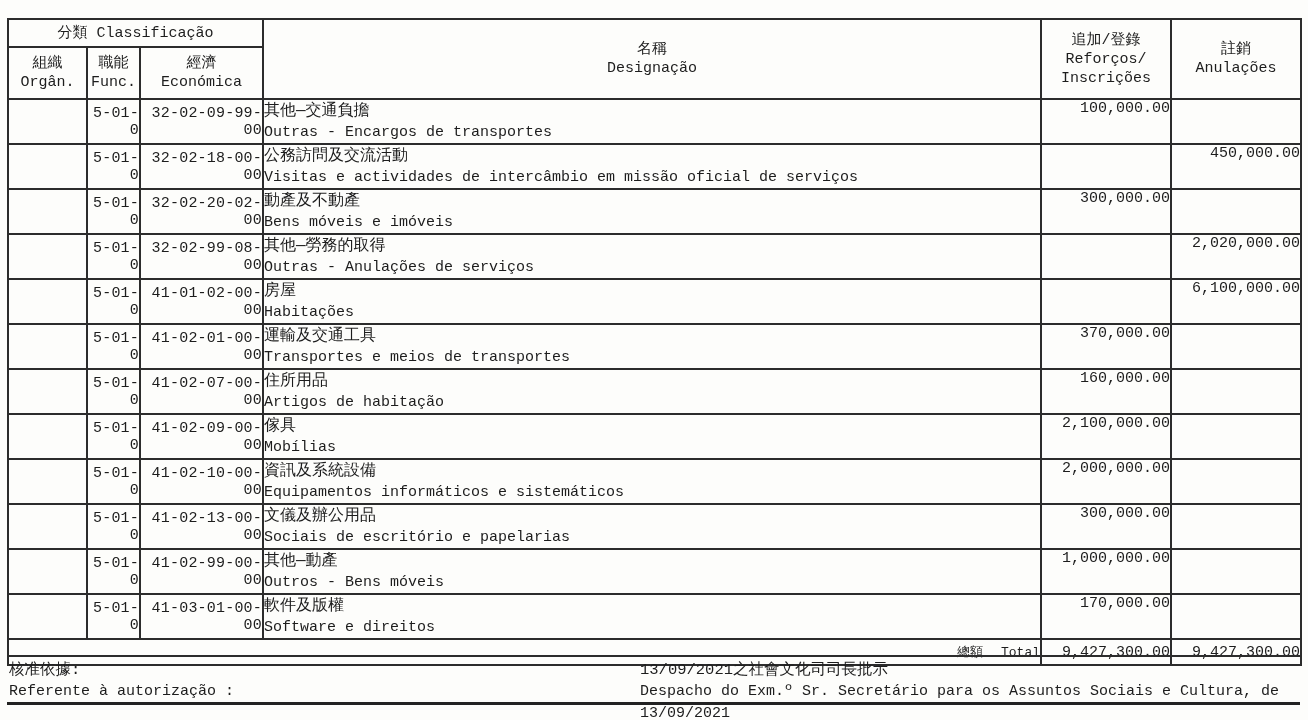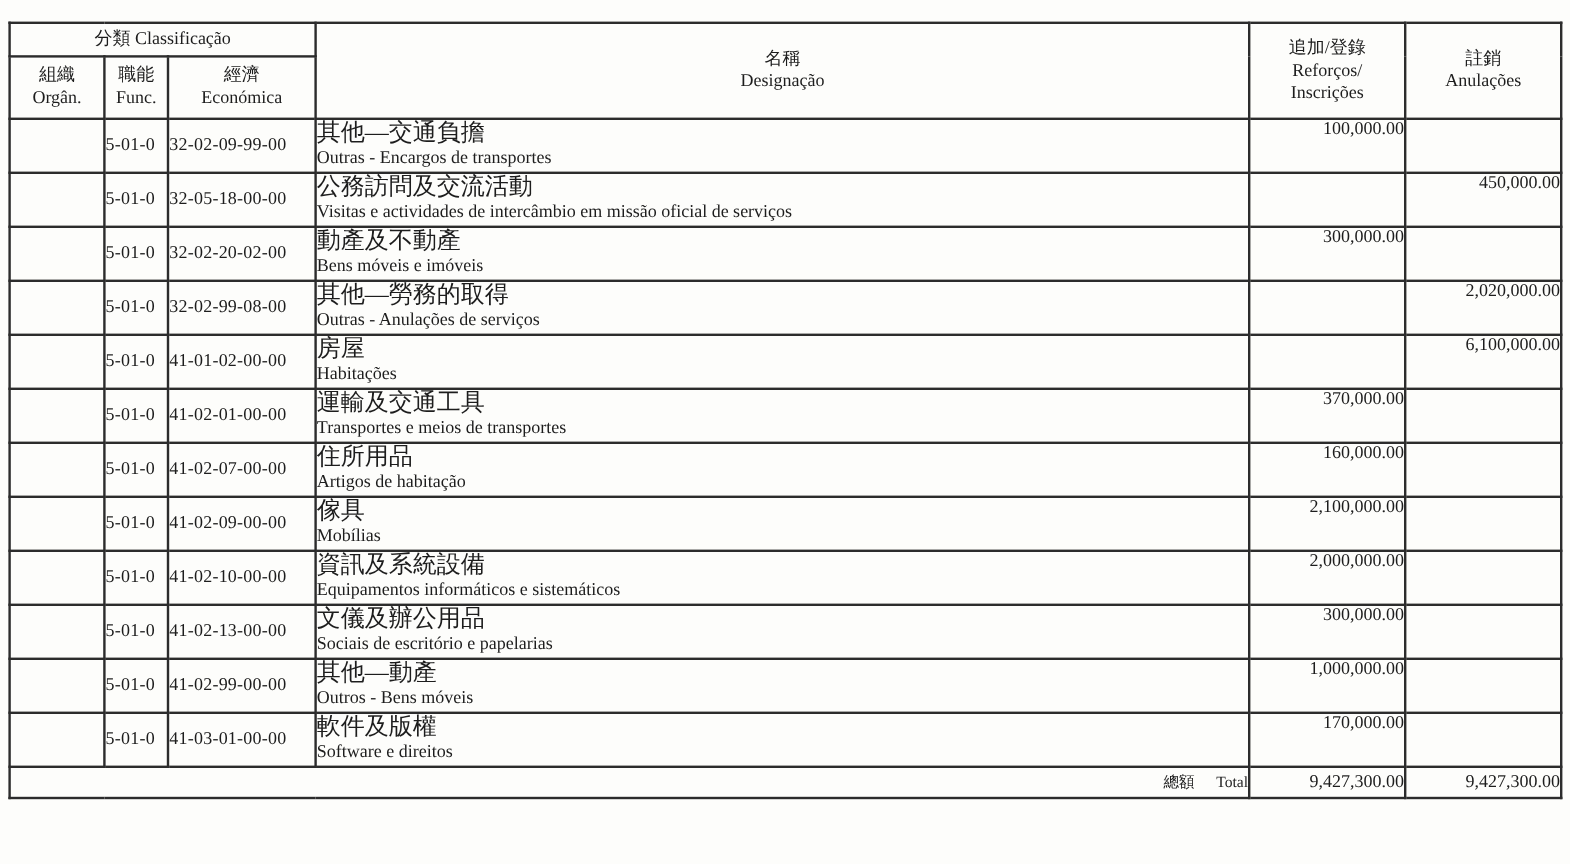--- a/index.html
+++ b/index.html
@@ -9,20 +9,21 @@
     background: #fdfdfb;
     font-family: "Liberation Serif", "DejaVu Serif", serif;
     color: #1d1d1d;
   }
   .page {
     position: relative;
     width: 1308px;
     height: 720px;
     background: #fdfdfb;
     overflow: hidden;
+    font-family: Liberation Mono, monospace;
   }
   table.main {
     position: absolute;
     left: 7px;
     top: 18px;
     width: 1293px;
     table-layout: fixed;
     border-collapse: collapse;
   }
   table.main th, table.main td {
@@ -32,23 +33,23 @@
     overflow: hidden;
   }
   
   thead th { text-align: center; vertical-align: middle; font-size: 15px; line-height: 19px; }
   tr.h1 th.classification { height: 28px; }
   tr.h2 th { height: 52px; }
   th.twoline .line { display: block; }
   
   tbody tr { height: 44.75px; }
   td.organ { }
-  td.code { text-align: left; vertical-align: middle; font-size: 15px; letter-spacing: 0.2px; margin-left: 10px; }
+  td.code { text-align: right; vertical-align: middle; font-size: 15px; letter-spacing: 0.2px; margin-left: 10px; }
   td.name { vertical-align: top; padding: 0 4px; }
-  td.name .zh { font-size: 20px; line-height: 22px; white-space: nowrap; }
+  td.name .zh { font-size: 16px; line-height: 22px; white-space: nowrap; }
   td.name .pt { font-size: 15px; line-height: 21px; white-space: nowrap; }
   td.amount { text-align: right; vertical-align: top; padding: 2px 5px 0 0; font-size: 15px; }
   
   tr.total-row td { height: 26px; vertical-align: middle; }
   td.total-label { text-align: right; padding-right: 6px; font-size: 13px; }
   td.total-label .gap { display: inline-block; width: 18px; }
   tr.total-row td.amount { vertical-align: middle; padding-top: 0; }
   
   .footer {
     position: absolute;
@@ -120,21 +121,21 @@
       <td class="name">
         <div class="zh">其他—交通負擔</div>
         <div class="pt">Outras - Encargos de transportes</div>
       </td>
       <td class="amount">100,000.00</td>
       <td class="amount"></td>
     </tr>
         <tr>
       <td class="organ"></td>
       <td class="code">5-01-0</td>
-      <td class="code">32-05-18-00-00</td>
+      <td class="code">32-02-18-00-00</td>
       <td class="name">
         <div class="zh">公務訪問及交流活動</div>
         <div class="pt">Visitas e actividades de intercâmbio em missão oficial de serviços</div>
       </td>
       <td class="amount"></td>
       <td class="amount">450,000.00</td>
     </tr>
         <tr>
       <td class="organ"></td>
       <td class="code">5-01-0</td>
@@ -250,14 +251,24 @@
       <tr class="total-row">
         <td colspan="4" class="total-label">
           <span>總額</span><span class="gap"></span><span>Total</span>
         </td>
         <td class="amount">9,427,300.00</td>
         <td class="amount">9,427,300.00</td>
       </tr>
     </tfoot>
   </table>
 
+  <div class="footer">
+    <div class="label-col">
+      <div class="zh">核准依據:</div>
+      <div class="pt">Referente à autorização :</div>
+    </div>
+    <div class="value-col">
+      <div class="zh">13/09/2021之社會文化司司長批示</div>
+      <div class="pt">Despacho do Exm.º Sr. Secretário para os Assuntos Sociais e Cultura, de 13/09/2021</div>
+    </div>
+  </div>
 
 </div>
 
 </body></html>

